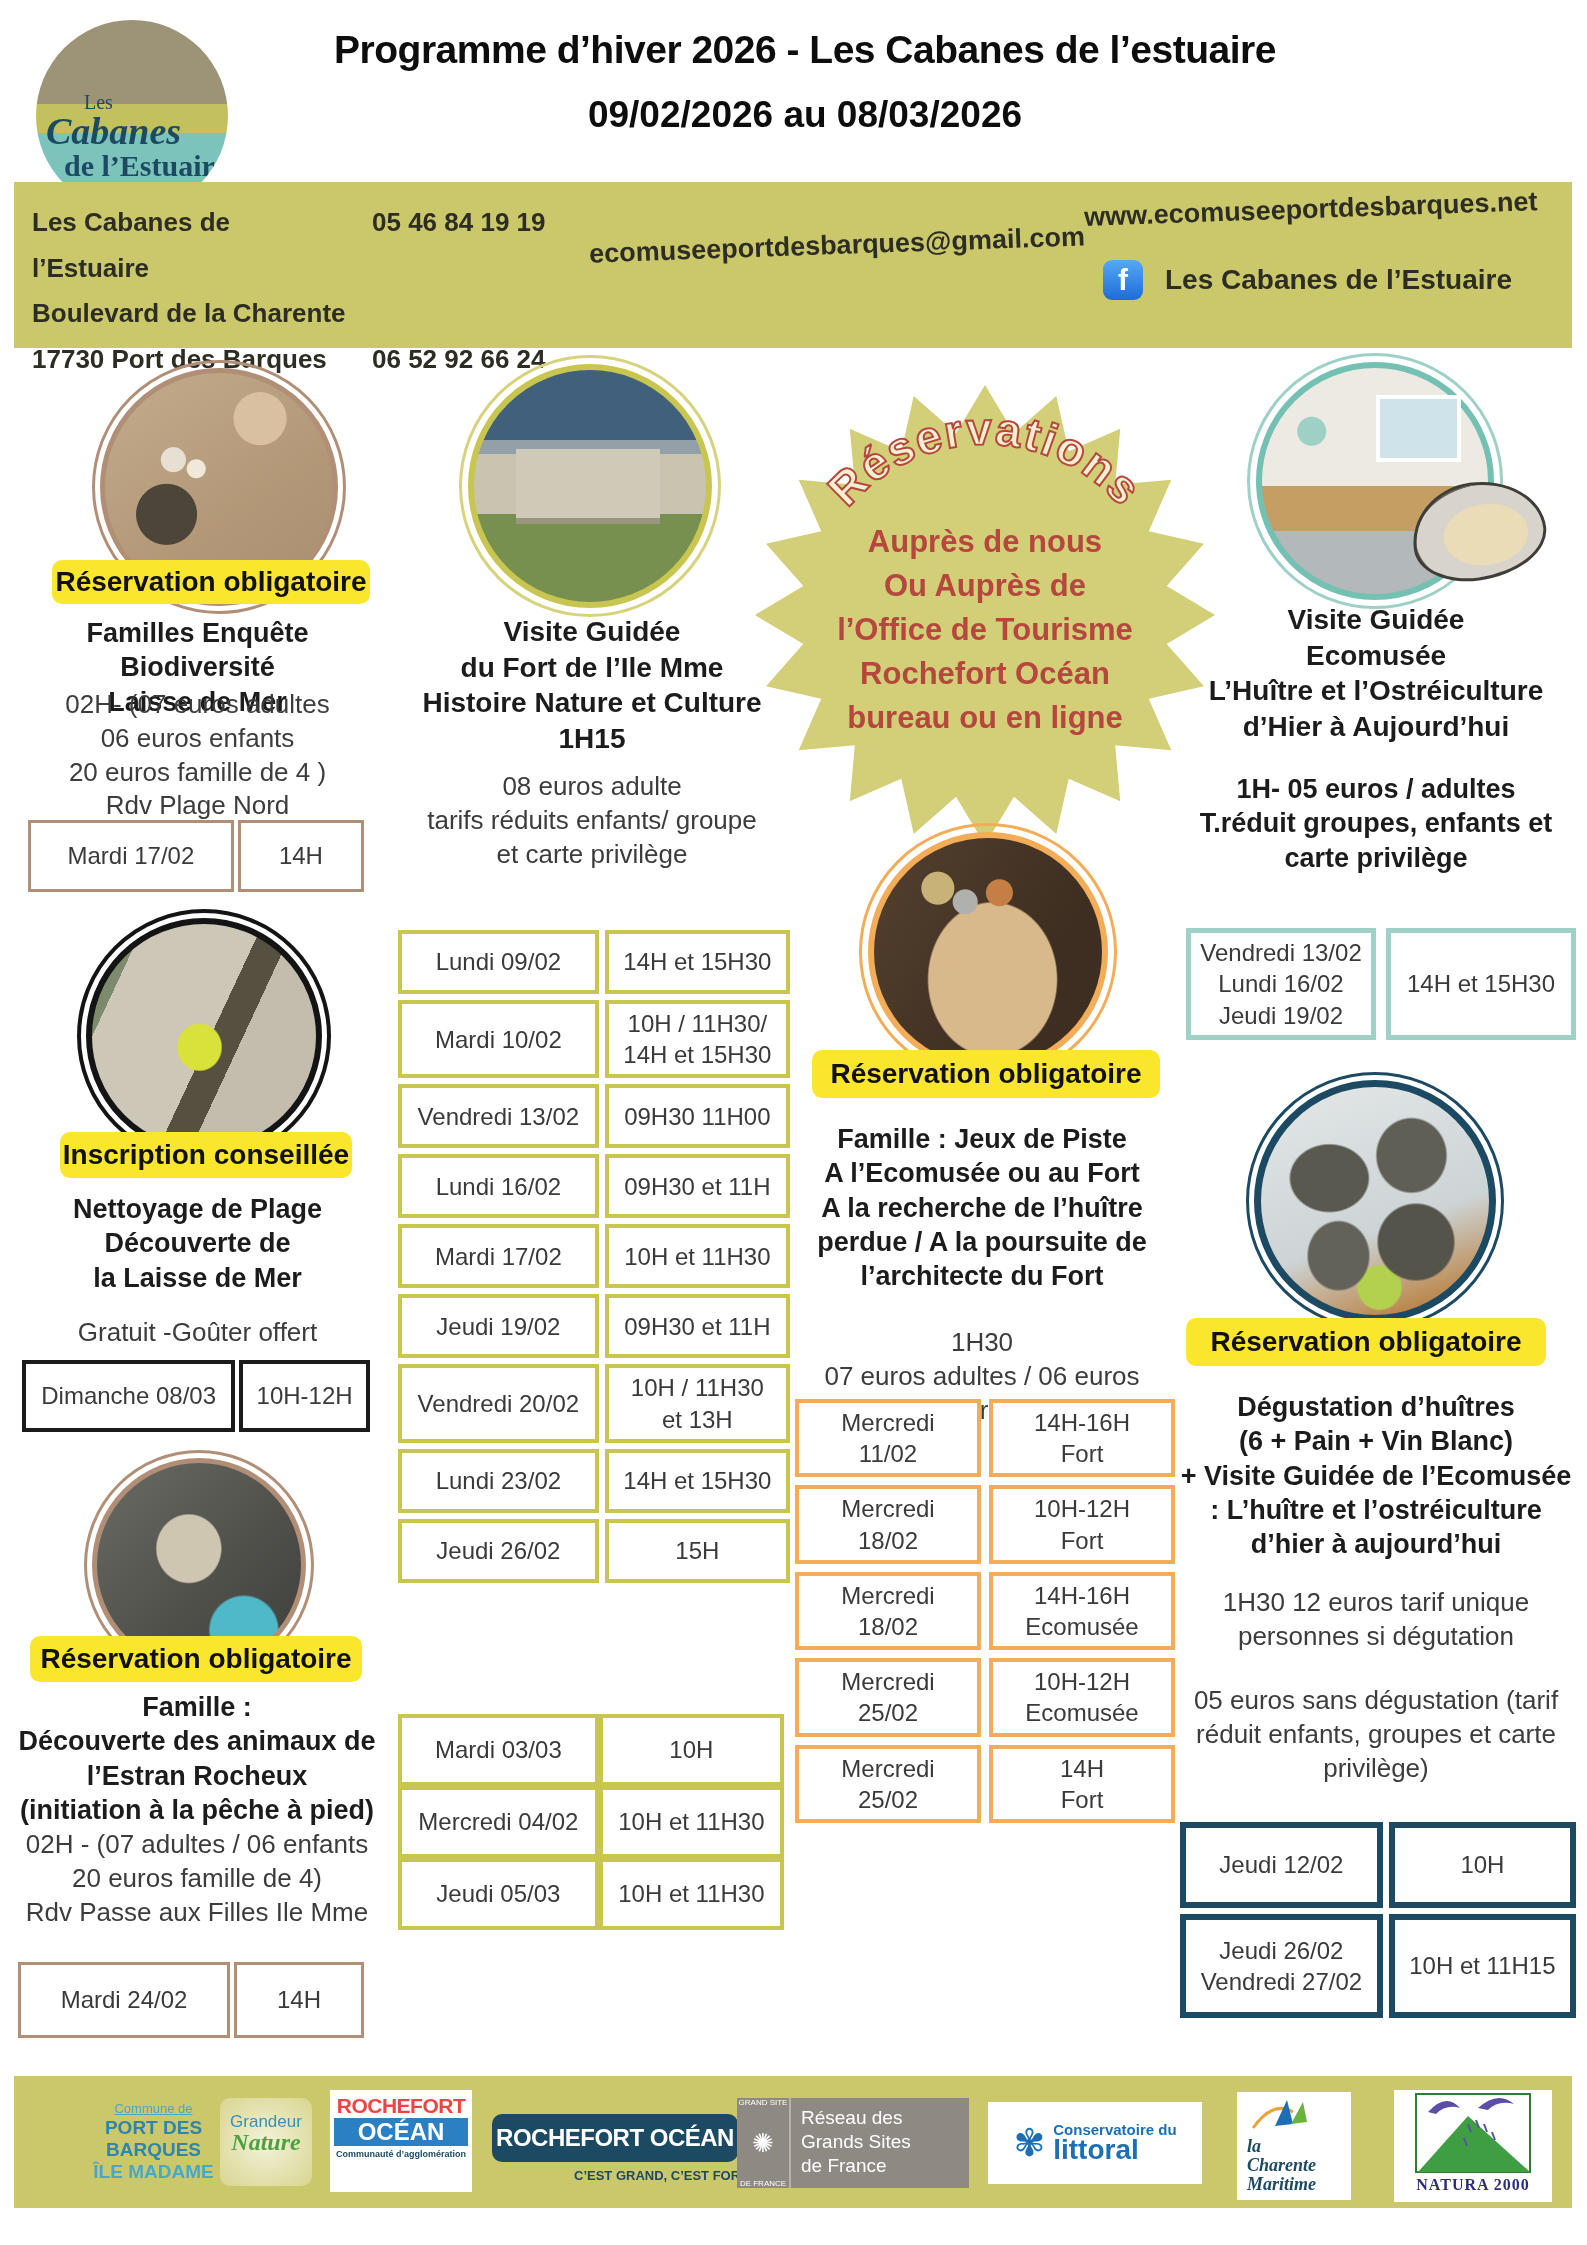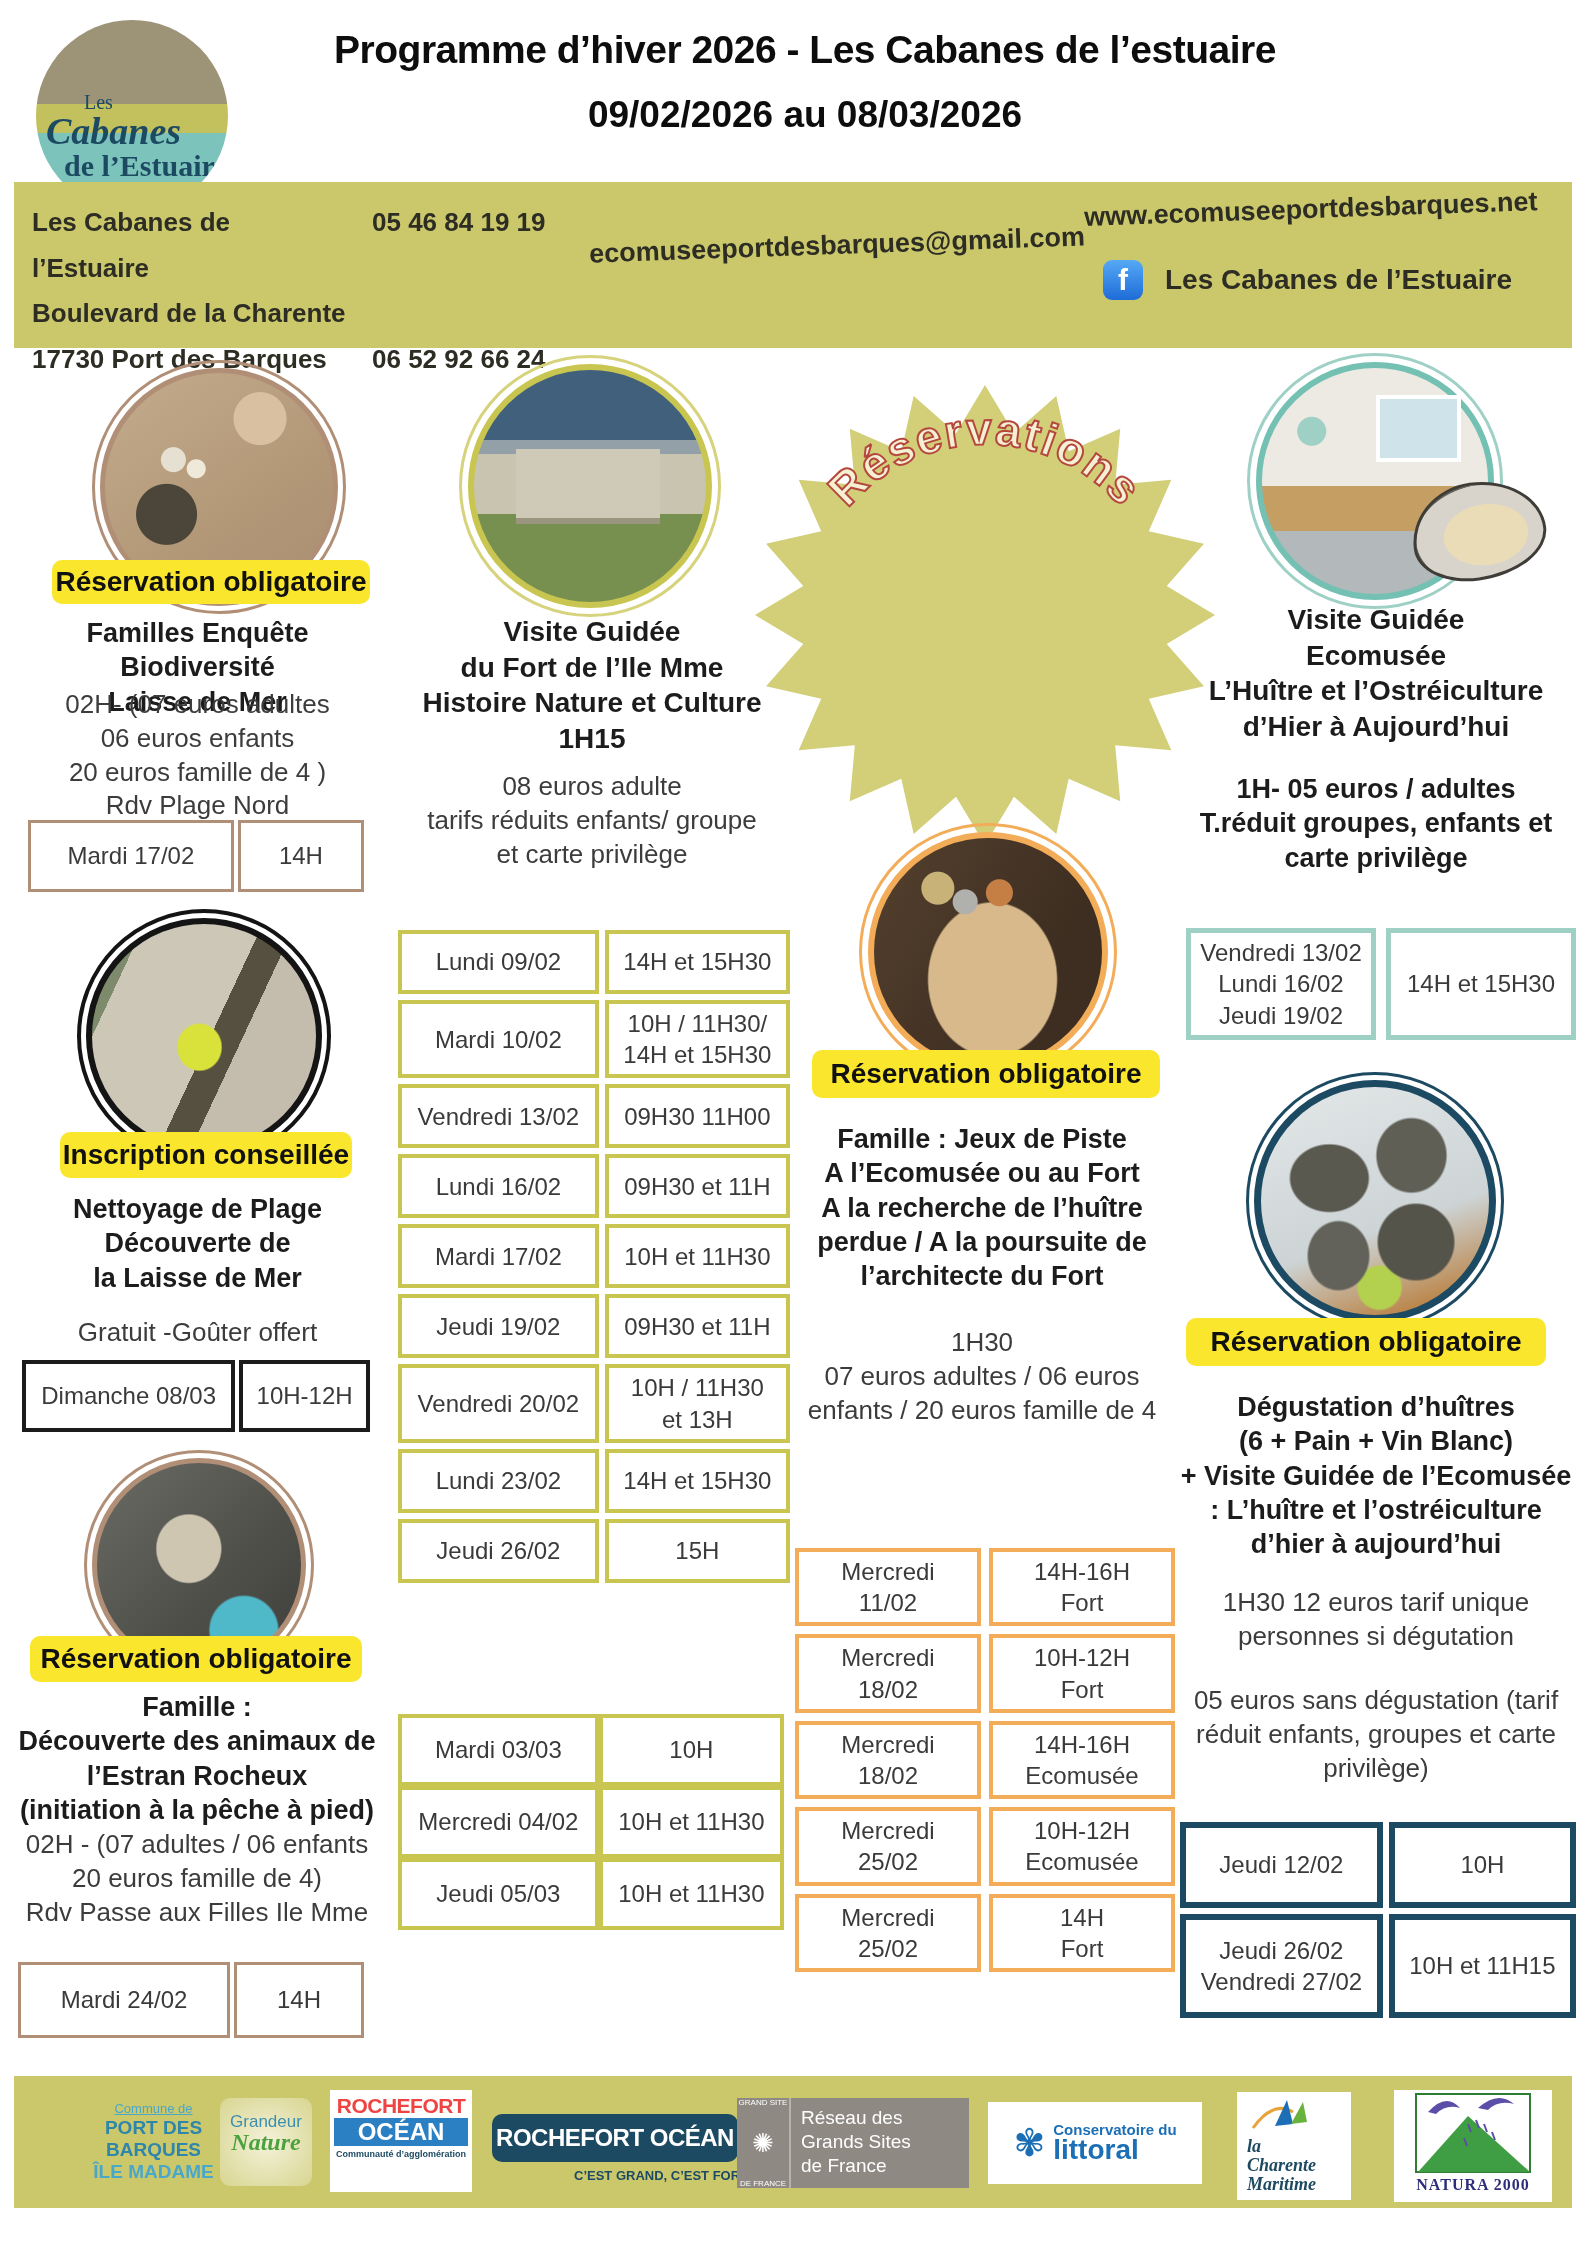--- a/index.html
+++ b/index.html
@@ -254,32 +254,37 @@
 
   <div class="starburst"></div>
   <svg class="arc-svg" viewBox="0 0 460 220">
     <defs>
         <path id="arcpath" d="M 55 195 A 178 178 0 0 1 405 195" fill="none"></path>
       </defs>
     <text font-family="Liberation Sans, sans-serif" font-size="46" font-weight="bold" fill="#f6f0d2" stroke="#b5473f" stroke-width="2" letter-spacing="2" text-anchor="middle">
       <textPath href="#arcpath" startOffset="50%">Réservations</textPath>
     </text>
   </svg>
+  <div class="burst-text pre">Auprès de nous
+Ou Auprès de
+l’Office de Tourisme
+Rochefort Océan
+bureau ou en ligne</div>
 
   <div class="photo ring-orange img-coins"></div>
   <div class="badge" style="left:812px;top:1050px;width:348px;height:48px;">Réservation obligatoire</div>
   <div class="h-bold pre" style="left:788px;top:1122px;width:388px;">Famille : Jeux de Piste
 A l’Ecomusée ou au Fort
 A la recherche de l’huître
 perdue / A la poursuite de
 l’architecte du Fort</div>
   <div class="h-reg pre" style="left:788px;top:1326px;width:388px;">1H30
 07 euros adultes / 06 euros
 enfants / 20 euros famille de 4</div>
-  <div class="sched b-orange" style="left:795px;top:1548px;width:372px;grid-template-columns:50% 50%;gap:8px;">
+  <div class="sched b-orange" style="left:795px;top:1399px;width:372px;grid-template-columns:50% 50%;gap:8px;">
     <div class="cell pre" style="min-height:78px;">Mercredi
 11/02</div>
     <div class="cell pre" style="min-height:78px;">14H-16H
 Fort</div>
     <div class="cell pre" style="min-height:78px;">Mercredi
 18/02</div>
     <div class="cell pre" style="min-height:78px;">10H-12H
 Fort</div>
     <div class="cell pre" style="min-height:78px;">Mercredi
 18/02</div>

